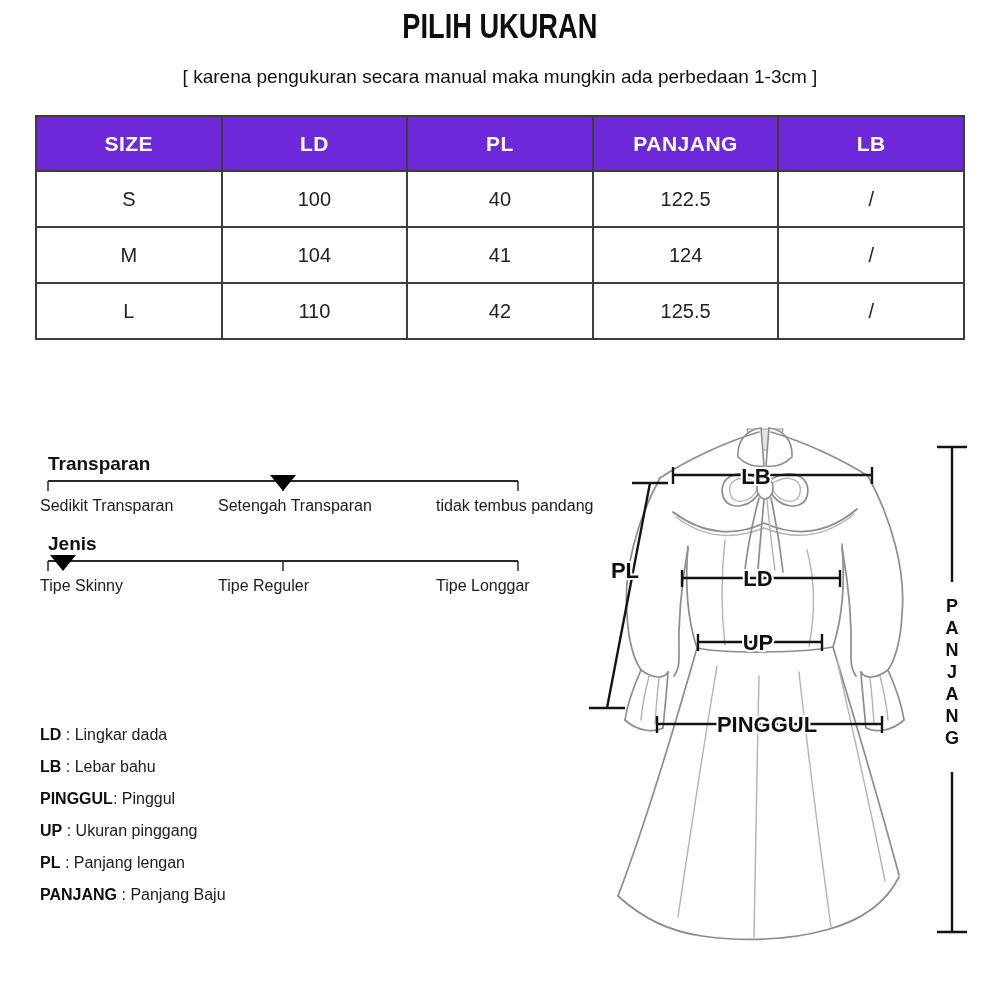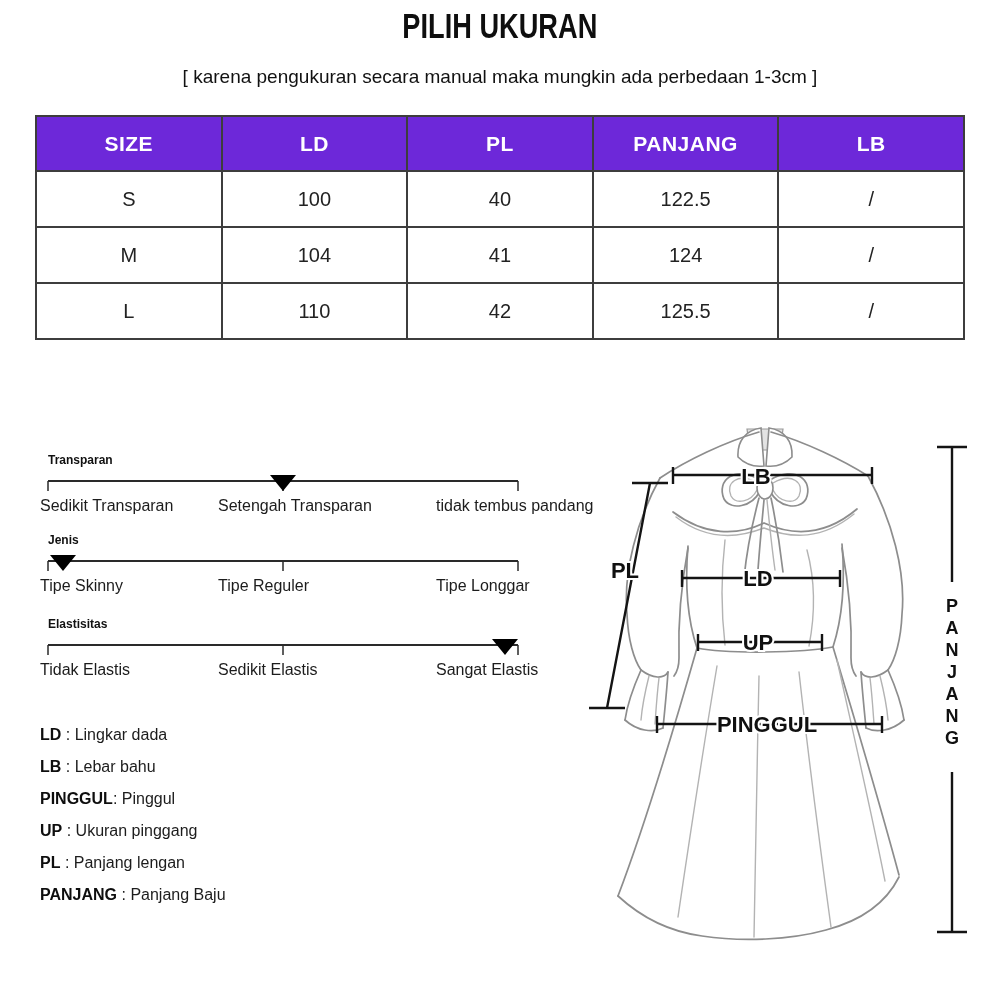--- a/index.html
+++ b/index.html
@@ -15,21 +15,21 @@
 
   
   table.size{position:absolute;left:35px;top:115px;width:930px;
              border-collapse:collapse;table-layout:fixed;}
   table.size th,table.size td{border:2px solid #3d3d3d;text-align:center;vertical-align:middle;}
   table.size th{background:#6d28d9;color:#fff;font-size:21px;font-weight:700;height:51px;letter-spacing:.5px;}
   table.size td{font-size:20px;height:52px;color:#222;}
 
   
   .scale-group{position:absolute;left:40px;width:610px;height:86px;}
-  .scale-title{position:absolute;left:8px;top:0;font-size:12px;font-weight:700;color:#111;white-space:nowrap;}
+  .scale-title{position:absolute;left:8px;top:0;font-size:19px;font-weight:700;color:#111;white-space:nowrap;}
   .scale-line{position:absolute;left:0;top:26px;}
   .scale-line line{stroke:#2a2a2a;}
   .marker{position:absolute;top:22px;width:0;height:0;
           border-left:13px solid transparent;border-right:13px solid transparent;
           border-top:16px solid #000;}
   .marker-middle{left:230px;}
   .marker-left{left:10px;}
   .marker-right{left:452px;}
   .scale-labels{position:absolute;top:44px;left:0;width:610px;font-size:16px;color:#1c1c1c;}
   .sl{position:absolute;top:0;white-space:nowrap;}
@@ -124,35 +124,20 @@
       <line x1="478" y1="2" x2="478" y2="12" stroke-width="1.5"></line>
     </svg>
     <div class="marker marker-left"></div>
     <div class="scale-labels">
       <span class="sl sl-0">Tipe Skinny</span>
       <span class="sl sl-1">Tipe Reguler</span>
       <span class="sl sl-2">Tipe Longgar</span>
     </div>
   </div>
 
-  <div class="scale-group" style="top:617px;">
-    <div class="scale-title">Elastisitas</div>
-    <svg class="scale-line" width="520" height="14" viewBox="0 0 520 14">
-      <line x1="8" y1="2" x2="478" y2="2" stroke-width="2"></line>
-      <line x1="8" y1="2" x2="8" y2="12" stroke-width="1.5"></line>
-      <line x1="243" y1="2" x2="243" y2="12" stroke-width="1.5"></line>
-      <line x1="478" y1="2" x2="478" y2="12" stroke-width="1.5"></line>
-    </svg>
-    <div class="marker marker-right"></div>
-    <div class="scale-labels">
-      <span class="sl sl-0">Tidak Elastis</span>
-      <span class="sl sl-1">Sedikit Elastis</span>
-      <span class="sl sl-2">Sangat Elastis</span>
-    </div>
-  </div>
 
   <div class="legend">
       <div class="legend-row"><span class="legend-abbr">LD</span><span> : Lingkar dada</span></div>
       <div class="legend-row"><span class="legend-abbr">LB</span><span> : Lebar bahu</span></div>
       <div class="legend-row"><span class="legend-abbr">PINGGUL</span><span>: Pinggul</span></div>
       <div class="legend-row"><span class="legend-abbr">UP</span><span> : Ukuran pinggang</span></div>
       <div class="legend-row"><span class="legend-abbr">PL</span><span> : Panjang lengan</span></div>
       <div class="legend-row"><span class="legend-abbr">PANJANG</span><span> : Panjang Baju</span></div>
     </div>
 

